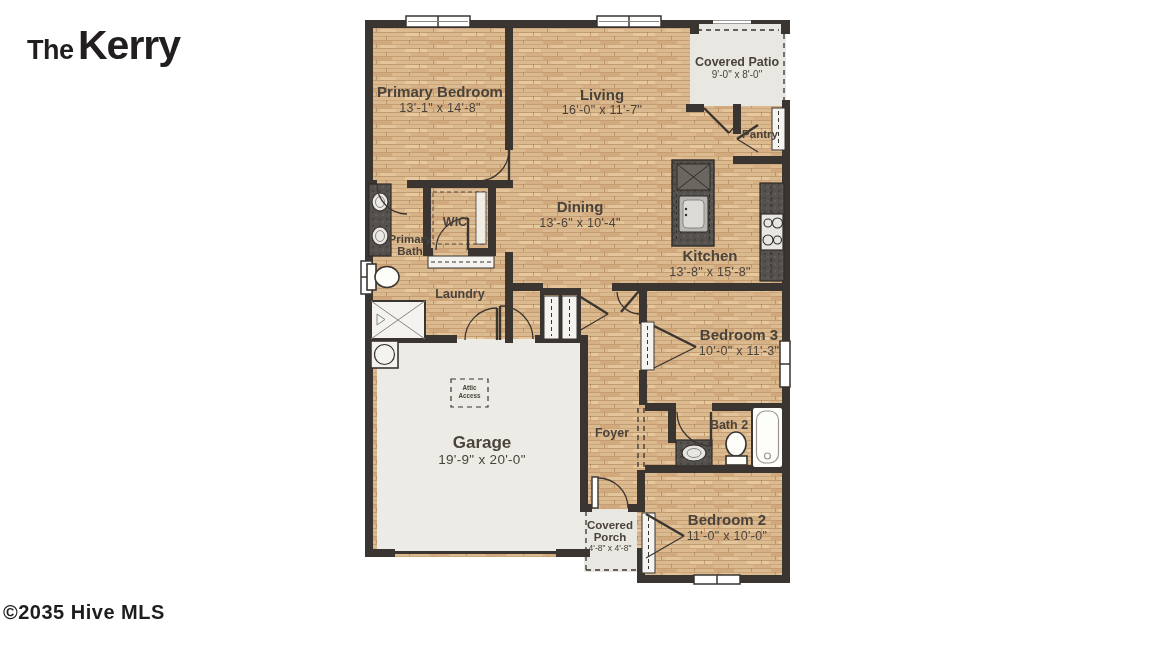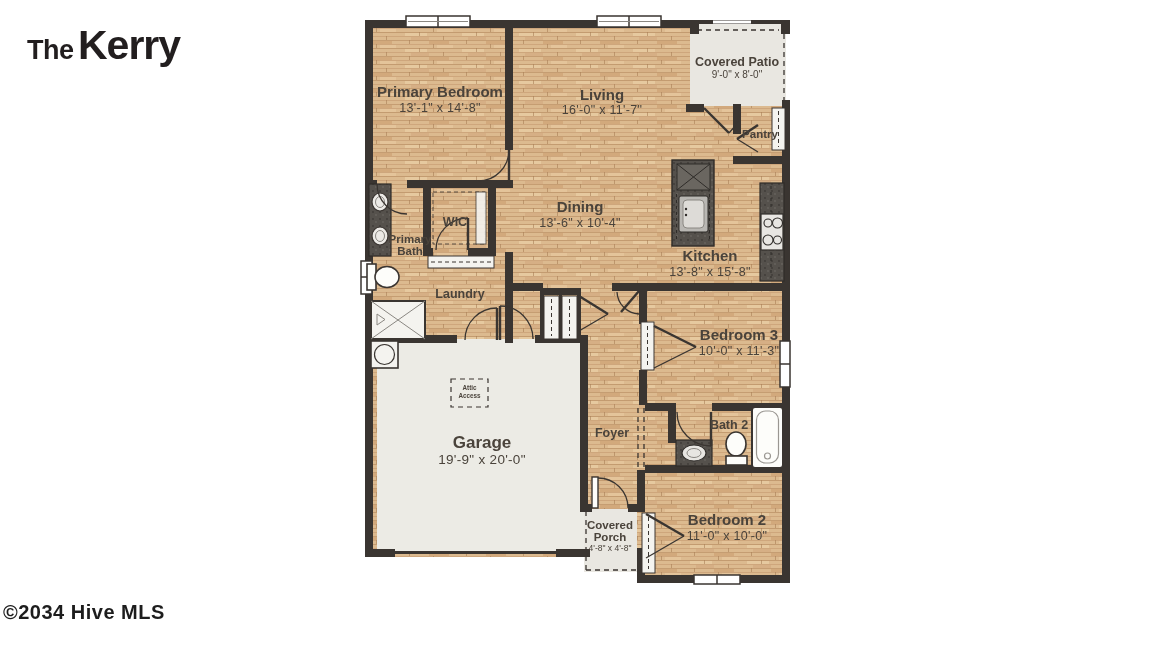--- a/index.html
+++ b/index.html
@@ -38,21 +38,21 @@
 </head>
 <body>
 
 <div class="canvas">
 
   <div class="plan-title">
     <span class="t-the">The</span>
     <span class="t-kerry">Kerry</span>
   </div>
 
-  <div class="copyright">©2034 Hive MLS</div>
+  <div class="copyright">©2035 Hive MLS</div>
 
   <div class="legend">
     <span class="lg-line">Flooring</span>
     <span class="lg-line">Legend</span>
     <span class="lg-item">
       <span class="swatch"></span>
       <span class="lg-label">Vinyl</span>
     </span>
   </div>
 

